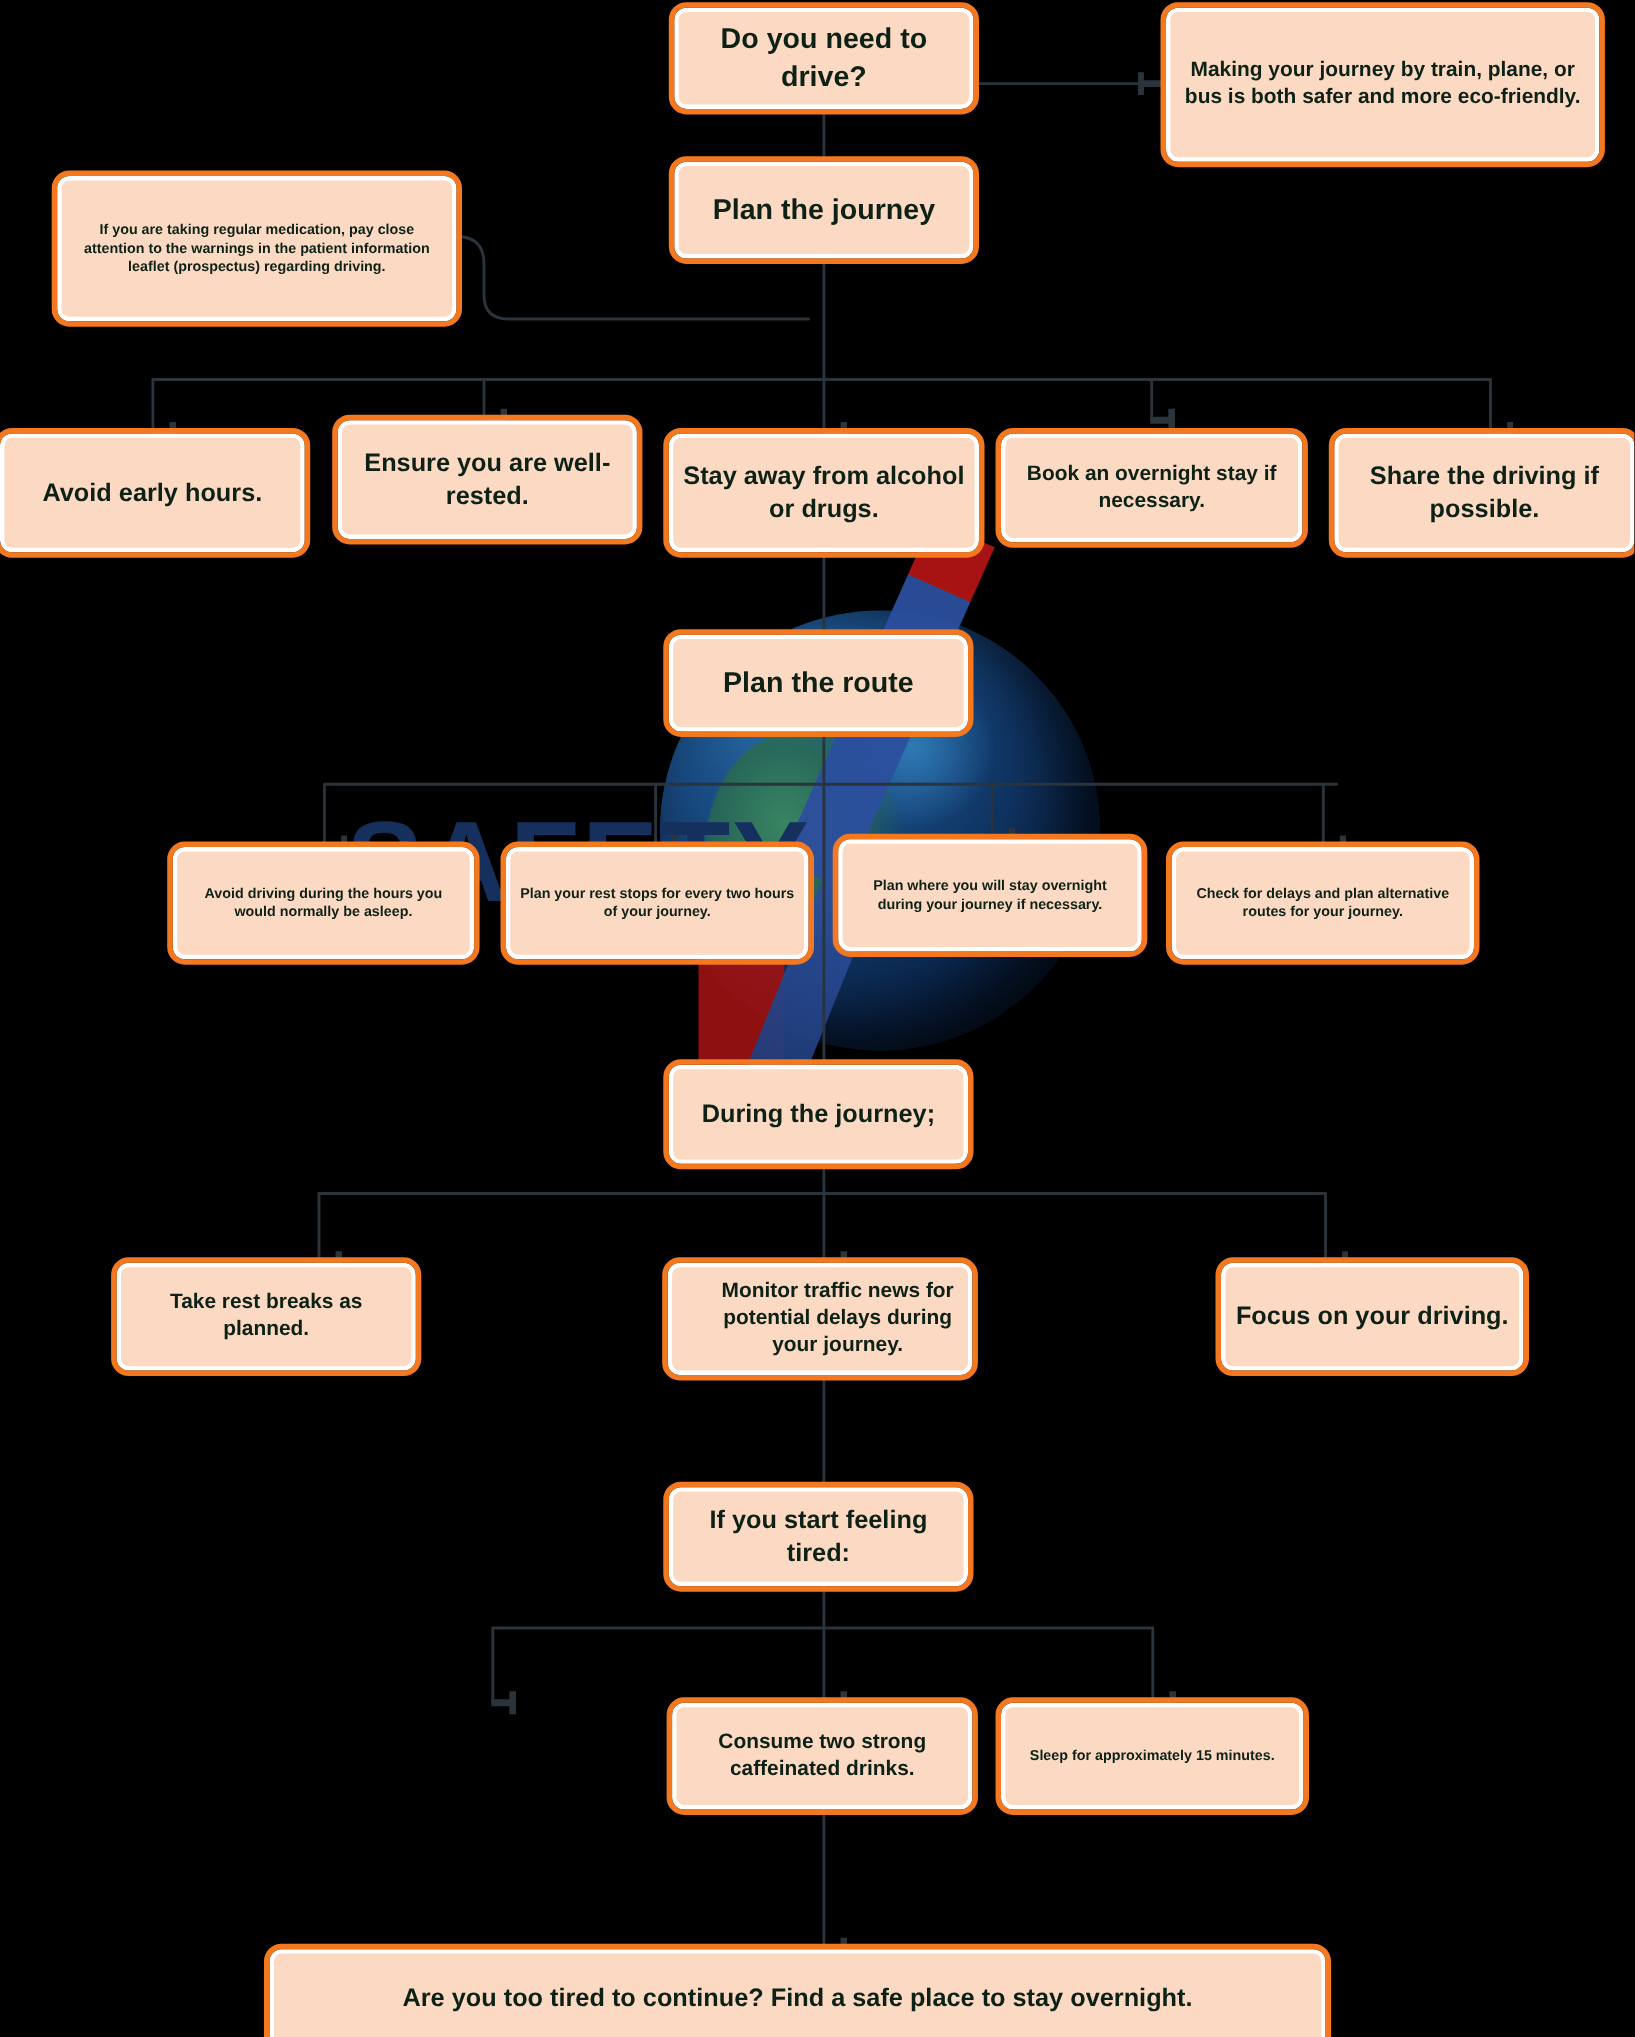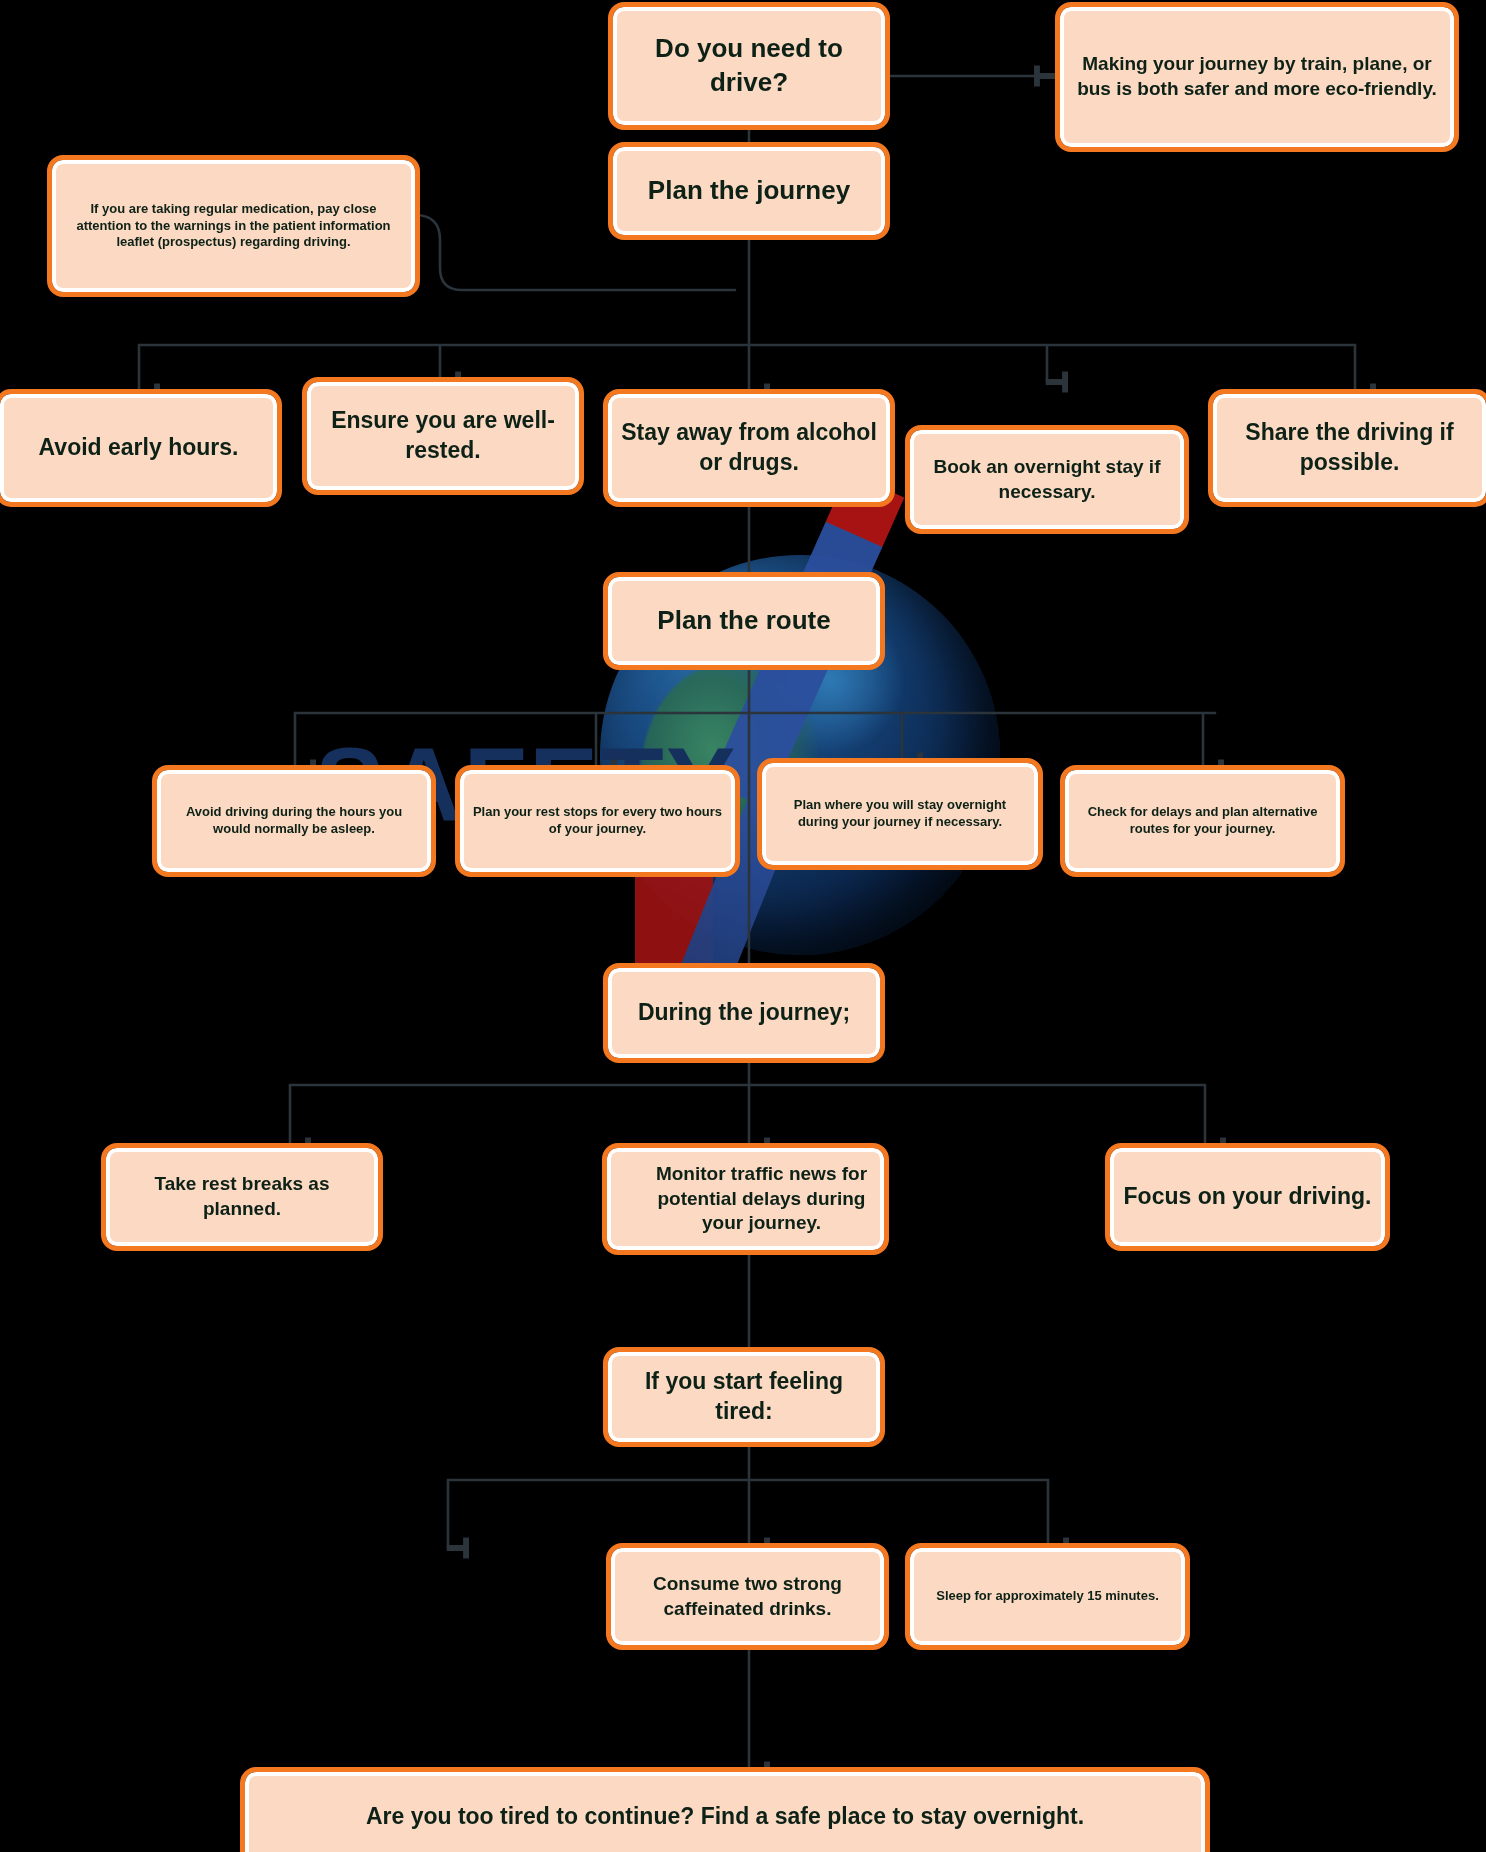--- a/index.html
+++ b/index.html
@@ -196,21 +196,21 @@
       <path d="M749 1442 L749 1480"></path>
       <path d="M448 1480 L1048 1480"></path>
       <path d="M448 1480 L448 1548" marker-end="url(#arw)"></path>
       <path d="M749 1480 L749 1548" marker-end="url(#arw)"></path>
       <path d="M1048 1480 L1048 1548" marker-end="url(#arw)"></path>
 
       <path d="M749 1645 L749 1772" marker-end="url(#arw)"></path>
     </g>
   </svg>
 
-  <div class="node t-lg" style="left:613px; top:7px; width:272px; height:118px;">
+  <div class="node t-lg" style="left:613px; top:7px; width:272px; height:92px;">
     <span>Do you need to drive?</span>
   </div>
 
   <div class="node t-sm" style="left:1060px; top:7px; width:394px; height:140px;">
     <span>Making your journey by train, plane, or bus is both safer and more eco-friendly.</span>
   </div>
 
   <div class="node t-lg" style="left:613px; top:147px; width:272px; height:88px;">
     <span>Plan the journey</span>
   </div>
@@ -224,21 +224,21 @@
   </div>
 
   <div class="node t-md" style="left:307px; top:382px; width:272px; height:108px;">
     <span>Ensure you are well-rested.</span>
   </div>
 
   <div class="node t-md" style="left:608px; top:394px; width:282px; height:108px;">
     <span>Stay away from alcohol or drugs.</span>
   </div>
 
-  <div class="node t-sm" style="left:910px; top:394px; width:274px; height:99px;margin-top:36px;">
+  <div class="node t-sm" style="left:910px; top:394px; width:274px; height:99px;">
     <span>Book an overnight stay if necessary.</span>
   </div>
 
   <div class="node t-md" style="left:1213px; top:394px; width:273px; height:108px;">
     <span>Share the driving if possible.</span>
   </div>
 
   <div class="node t-lg" style="left:608px; top:577px; width:272px; height:88px;">
     <span>Plan the route</span>
   </div>

